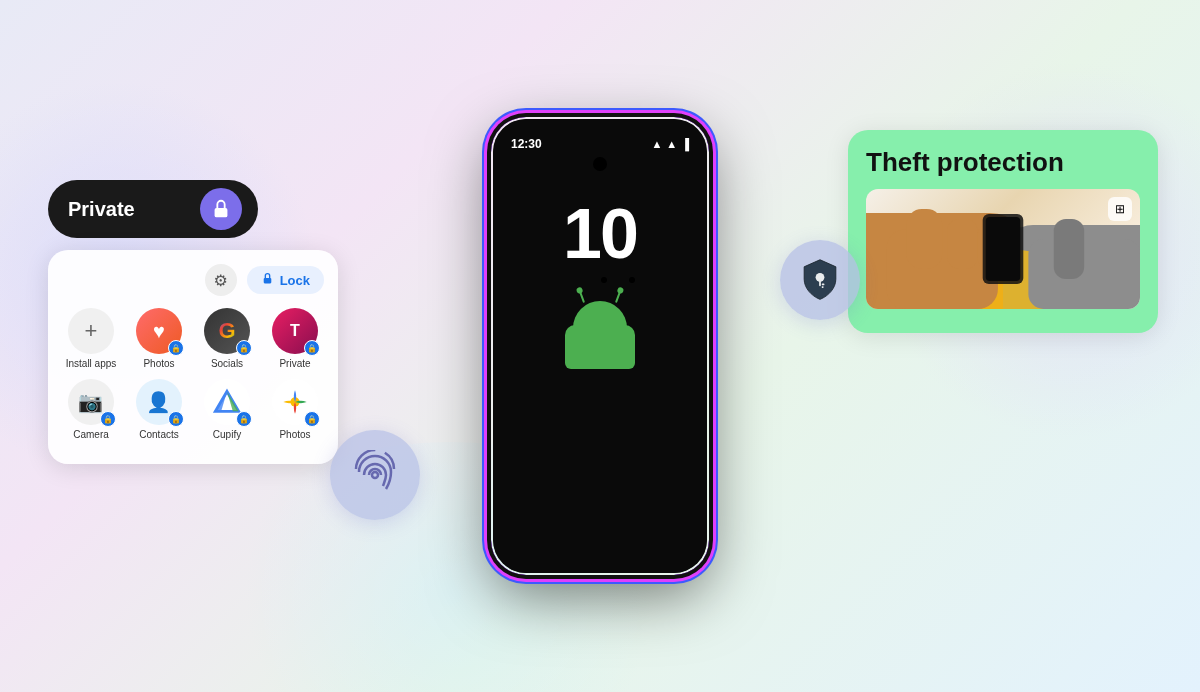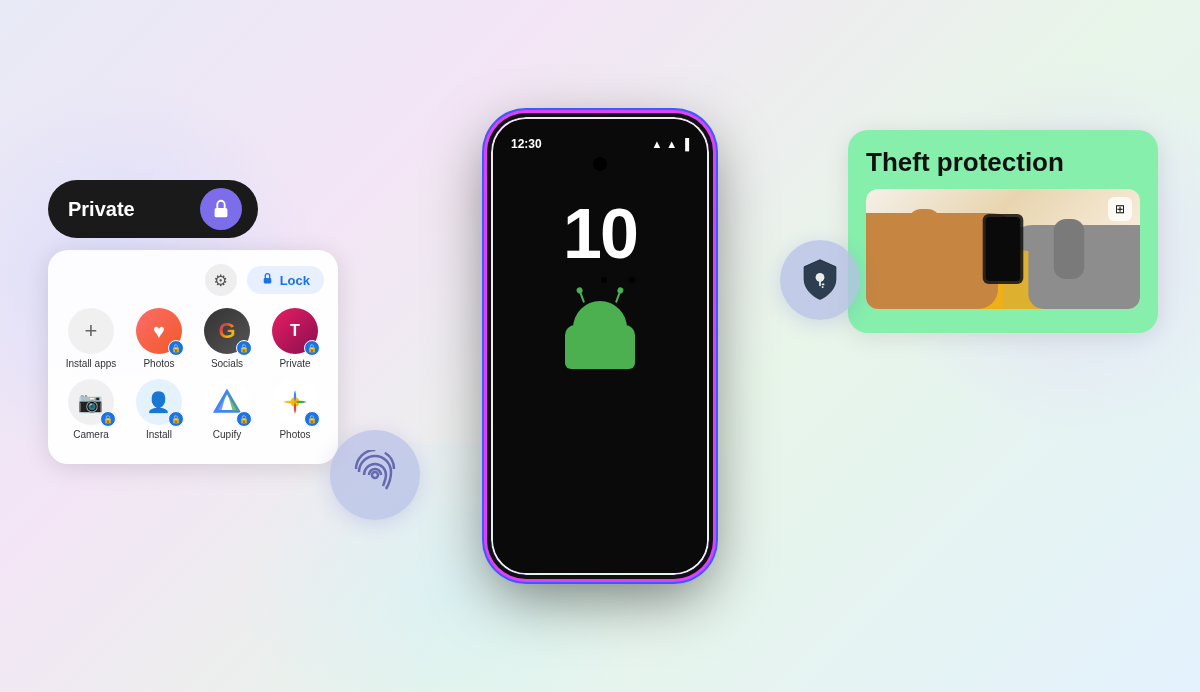--- a/index.html
+++ b/index.html
@@ -593,21 +593,21 @@
           📷
           <div class="app-lock-badge">🔒</div>
         </div>
         <span class="app-name">Camera</span>
       </div>
       <div class="app-item">
         <div class="app-icon contacts">
           👤
           <div class="app-lock-badge">🔒</div>
         </div>
-        <span class="app-name">Install</span>
+        <span class="app-name">Contacts</span>
       </div>
       <div class="app-item">
         <div class="app-icon drive">
           <svg class="drive-svg" viewBox="0 0 24 24">
             <polygon points="12,3 22,20 2,20" fill="none" stroke="#4285f4" stroke-width="2.5"></polygon>
             <polygon points="12,3 22,20 17,20" fill="#4caf50" opacity="0.8"></polygon>
             <polygon points="2,20 22,20 17,20" fill="#ffc107" opacity="0.9"></polygon>
             <polygon points="12,3 7,20 2,20" fill="#4285f4" opacity="0.8"></polygon>
           </svg>
           <div class="app-lock-badge">🔒</div>

